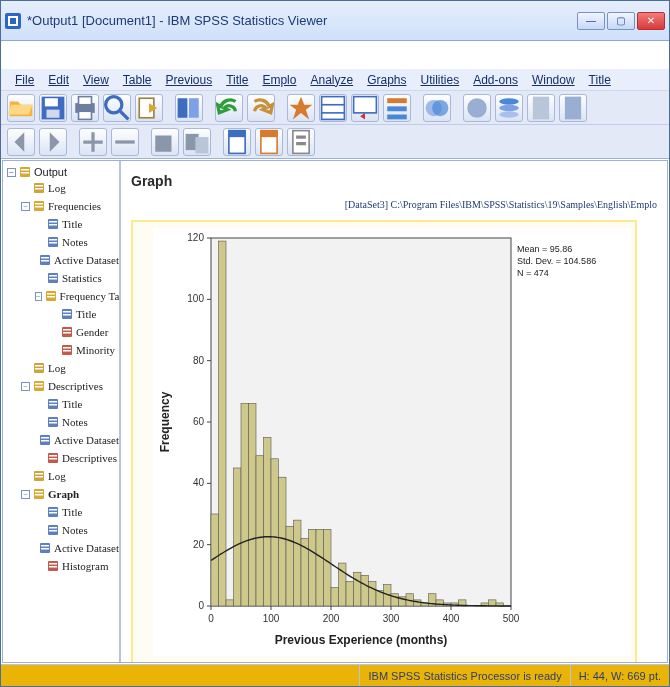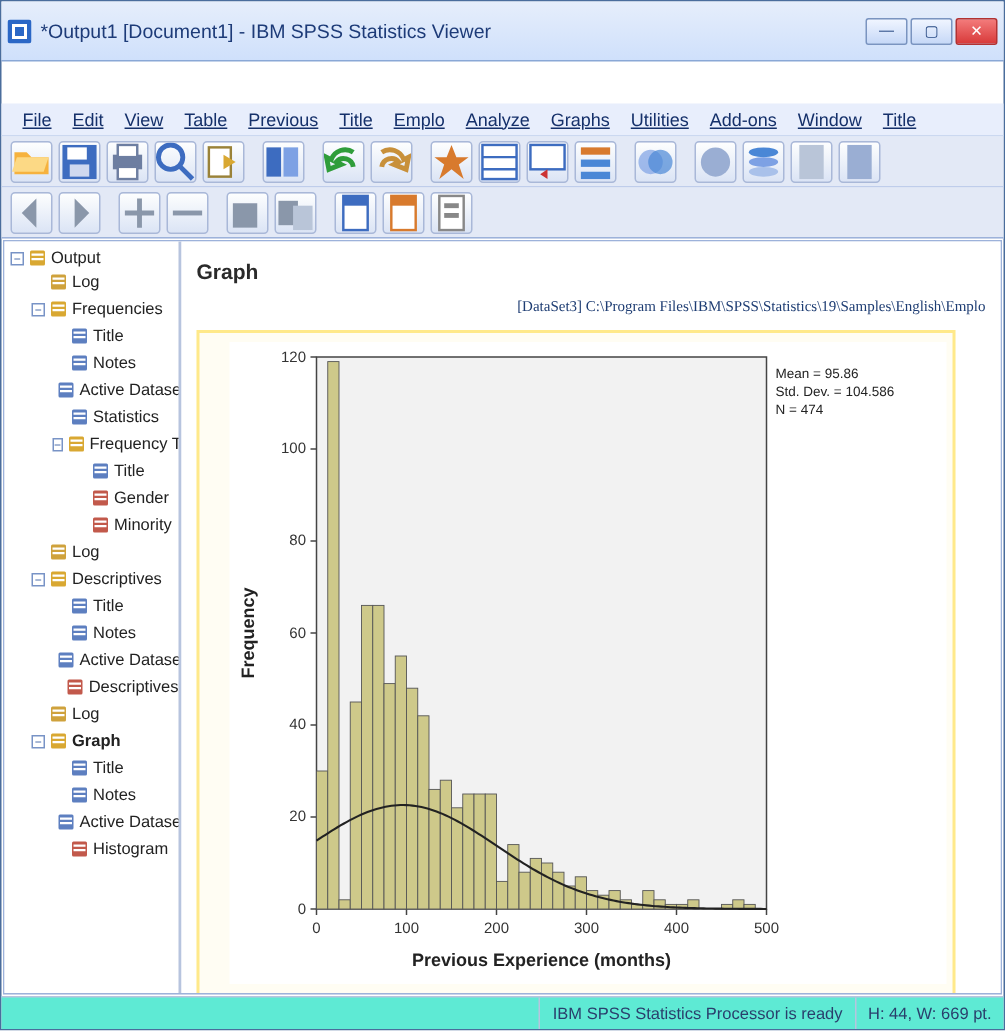--- a/index.html
+++ b/index.html
@@ -28,37 +28,37 @@
 
   .toolbar2 { height:34px; background:#e3e9f6; display:flex; align-items:center; padding:2px 6px; gap:4px; border-bottom:1px solid #9db2da; }
 
   
   .main { flex:1; display:flex; min-height:0; background:#f0f4fc; border:1px solid #9db2da; margin:1px;}
   .outline { width:118px; background:#fff; border-right:2px solid #b7c4de; overflow:hidden; padding:4px 0 4px 4px; font-size:11px; color:#222; }
   .content { flex:1; background:#fff; overflow:hidden; }
 
   
   .tree ul { list-style:none; margin:0; padding:0 0 0 14px; }
-  .tree li { white-space:nowrap; line-height:16px; }
+  .tree li { white-space:nowrap; line-height:16px;font-family:Liberation Serif, serif; }
   .tree .node { display:flex; align-items:center; gap:3px; padding:1px 0; }
   .tree .ic { width:12px; height:12px; flex-shrink:0; }
   .tree .toggle { width:9px; height:9px; border:1px solid #7893c6; background:#fff; color:#3a5fa2; font-size:8px; line-height:7px; text-align:center; cursor:default; }
 
   
   .viewer { padding:8px 10px; }
   .viewer h3 { font-family:Arial, sans-serif; font-size:14px; font-weight:bold; margin:4px 0 10px 0; color:#2a2a2a;}
   .dataset-line { font-family:Liberation Serif, serif; font-size:10px; color:#1e3d73; margin:6px 0 10px 0; white-space:nowrap; overflow:hidden;text-align:right;}
 
   .chart-wrap { border:2px solid #ffe98a; background:#fffdf3; padding:4px; width:506px; height:448px; position:relative; }
   .chart-inner { position:absolute; left:20px; top:6px; width:478px; height:428px; background:#fff; }
 
   .tooltip-box { position:absolute; left:85px; top:56px; background:#fff6b8; border:1px solid #c8b955; padding:4px 8px; font-size:11px; color:#333; z-index:10; box-shadow:1px 1px 2px rgba(0,0,0,0.15);}
 
   
-  .statusbar { height:22px; background:#5eead4; border-top:1px solid #b7c4de; display:flex; align-items:center; font-size:11px; color:#2a3f6c; }
+  .statusbar { height:22px; background:#eab308; border-top:1px solid #b7c4de; display:flex; align-items:center; font-size:11px; color:#2a3f6c; }
   .statusbar .cell { border-left:1px solid #b7c4de; padding:0 8px; height:100%; display:flex; align-items:center; }
   .statusbar .spacer { flex:1; }
 </style>
 </head>
 <body>
 
 <div class="window">
 
   <div class="titlebar">
     <svg class="app-icon" viewBox="0 0 16 16">

